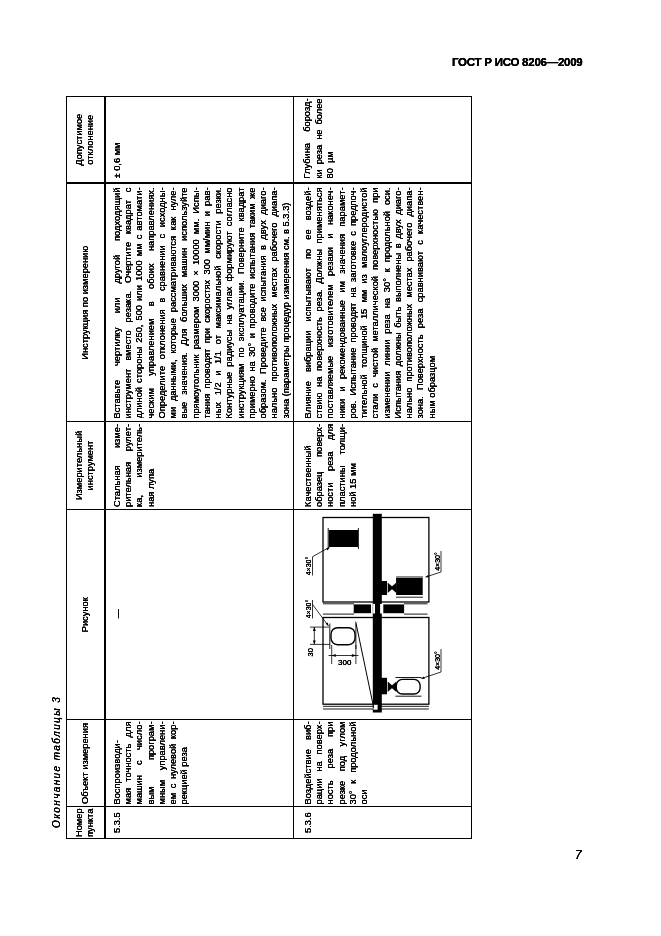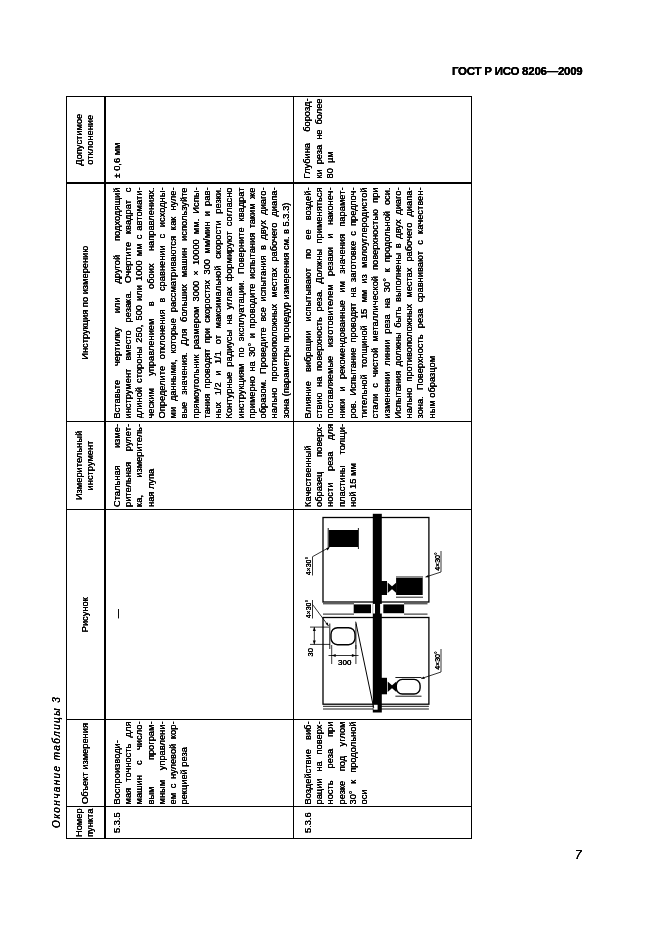--- a/index.html
+++ b/index.html
@@ -1,19 +1,19 @@
 <!DOCTYPE html>
 <html><head>
 <meta charset="utf-8">
 <style>
 html,body{margin:0;padding:0;}
 body{width:661px;height:936px;background:#fff;position:relative;overflow:hidden;
      font-family:"Liberation Sans",sans-serif;color:#000;
      text-shadow:0 0 0.35px #000,0 0 0.35px #000;}
-.gosthead{position:absolute;left:452px;top:65px;font-size:11.5px;font-weight:bold;
+.gosthead{position:absolute;left:452px;top:56px;font-size:11.5px;font-weight:bold;
      letter-spacing:-0.25px;white-space:nowrap;}
 .pageno{position:absolute;left:575px;top:848px;font-size:12px;font-style:italic;}
 .rot{position:absolute;left:-109.3px;top:258.5px;width:742px;height:418px;
      transform:rotate(-90deg);}
 .cap{position:absolute;left:11px;top:-2px;font-size:10px;font-style:italic;
      letter-spacing:1.4px;white-space:nowrap;}
 .tbl{position:absolute;left:0;top:12.8px;width:741px;height:404px;
      border:1px solid #000;}
 .tbl .vline{position:absolute;top:0;bottom:0;width:1px;background:#000;}
 .tbl .hline{position:absolute;left:0;right:0;height:1px;background:#000;}

